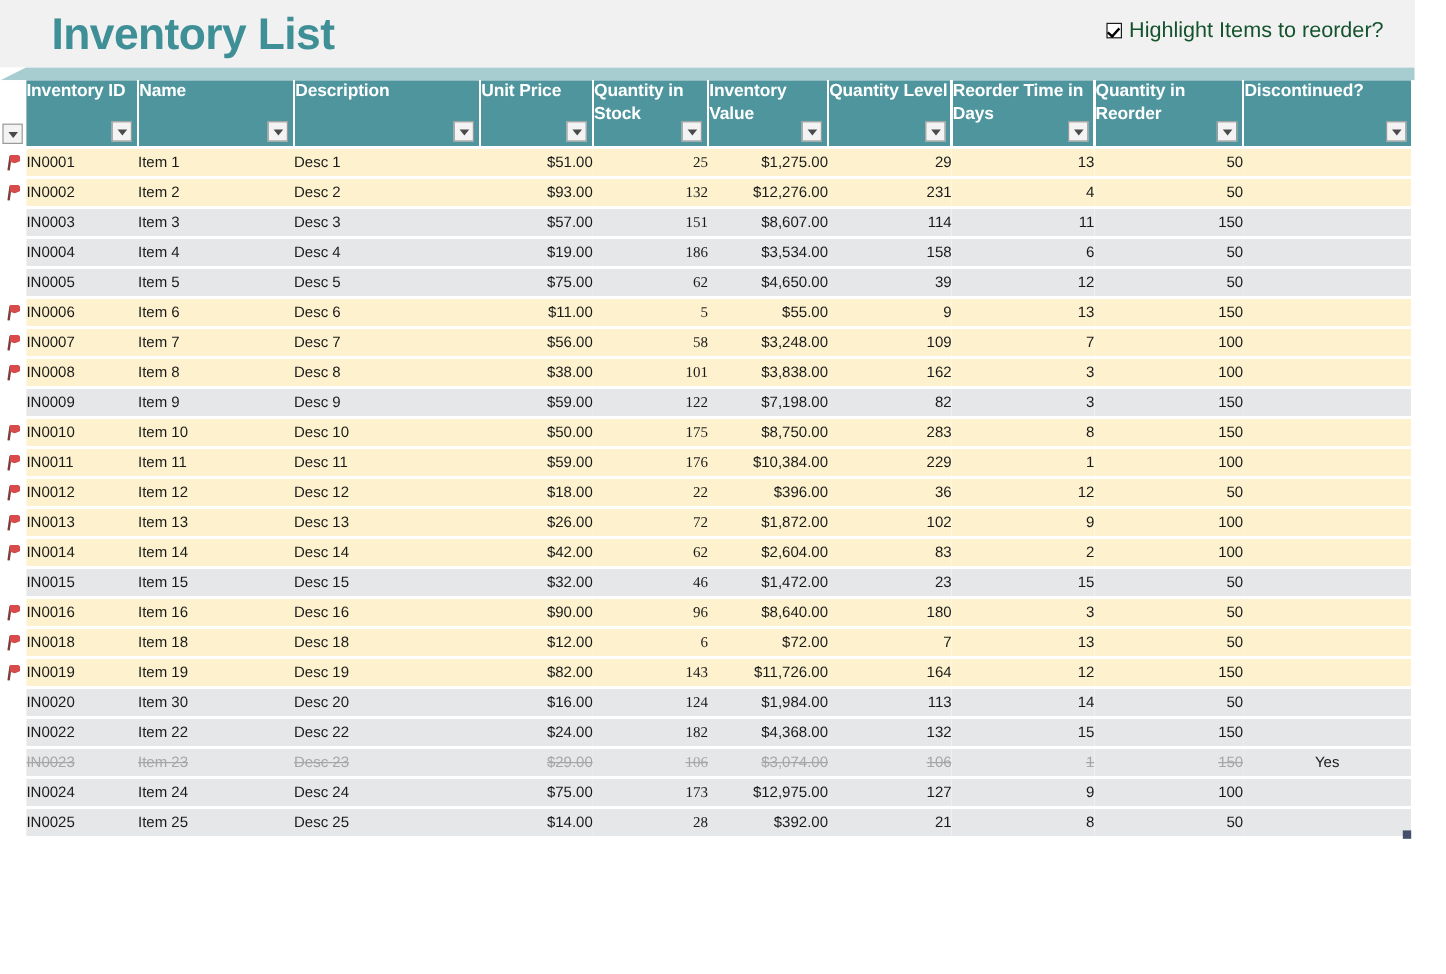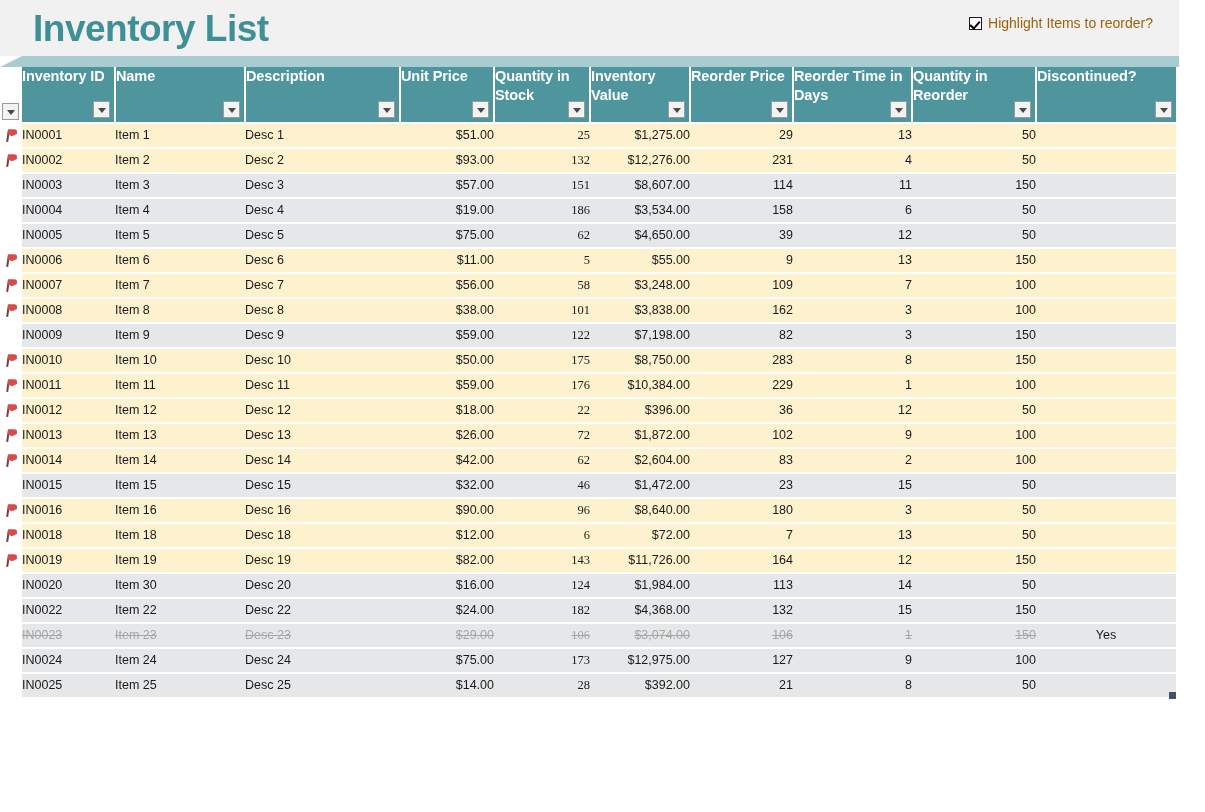--- a/index.html
+++ b/index.html
@@ -19,21 +19,21 @@
   #title-band {
     position: absolute;
     left: 0;
     top: 0;
     width: 1179px;
     height: 56px;
     background: #f1f1f1;
   }
   #page-title {
     position: absolute;
-    left: 33px;
+    left: 43px;
     top: 3px;
     font-size: 37px;
     font-weight: bold;
     color: #3f8f97;
     letter-spacing: -0.5px;
     line-height: 52px;
     white-space: nowrap;
   }
   
   #reorder-toggle-wrap {
@@ -58,22 +58,22 @@
     position: absolute;
     left: 2px;
     top: 1px;
     width: 4px;
     height: 8px;
     border: solid #000000;
     border-width: 0 2px 2px 0;
     transform: rotate(42deg);
   }
   #reorder-label {
-    font-size: 14px;
-    color: #a16207;
+    font-size: 18px;
+    color: #14532d;
     white-space: nowrap;
   }
 
   
   #teal-strip {
     position: absolute;
     left: 0;
     top: 56px;
     width: 1179px;
     height: 11px;
@@ -286,21 +286,21 @@
           </th>
           <th>
             <span>Quantity in Stock</span>
             <span class="filter-btn"></span>
           </th>
           <th>
             <span>Inventory Value</span>
             <span class="filter-btn"></span>
           </th>
           <th>
-            <span>Reorder Price</span>
+            <span>Quantity Level</span>
             <span class="filter-btn"></span>
           </th>
           <th>
             <span>Reorder Time in Days</span>
             <span class="filter-btn"></span>
           </th>
           <th>
             <span>Quantity in Reorder</span>
             <span class="filter-btn"></span>
           </th>

